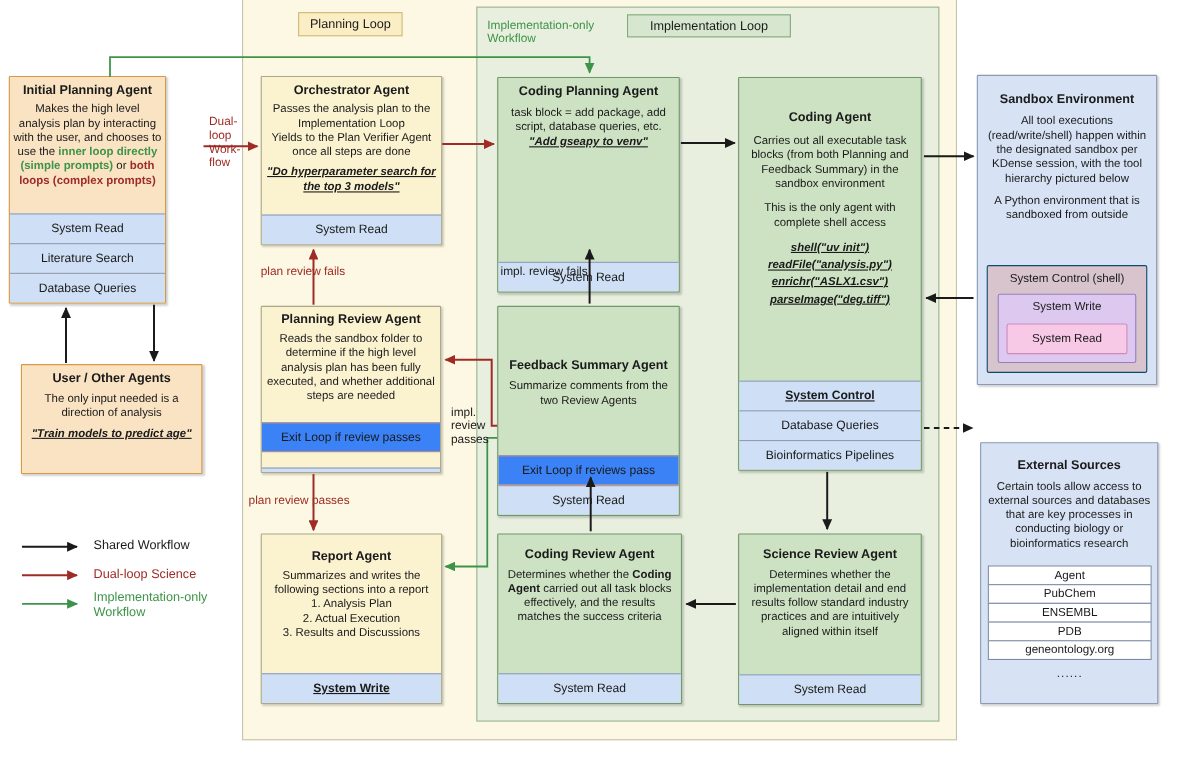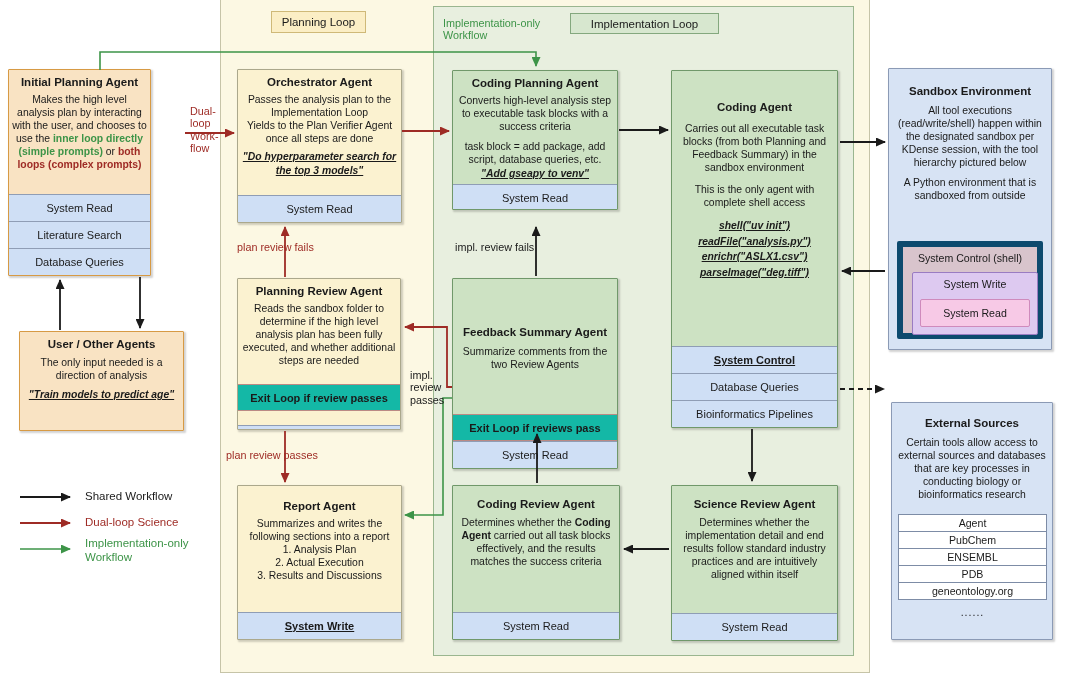--- a/index.html
+++ b/index.html
@@ -23,34 +23,34 @@
   .content{flex:1;padding:6px 3px 3px 3px;display:flex;flex-direction:column;gap:7px;
            align-items:center;text-align:center;}
   .btitle{font-weight:bold;font-size:11.5px;}
   .body{font-size:10.4px;line-height:1.25;}
   .quote{font-weight:bold;font-style:italic;text-decoration:underline;font-size:10.4px;line-height:1.3;}
   .seg-green{color:#3d9448;font-weight:bold;}
   .seg-red{color:#9e2b25;font-weight:bold;}
   .seg-bold{font-weight:bold;}
   .row{border-top:1px solid #8f9db5;background:#cfdff5;font-size:11px;height:27px;flex:none;
        display:flex;align-items:center;justify-content:center;box-sizing:border-box;}
-  .row.pink{background:#14b8a6;border-top:1px solid #bb8a84;border-bottom:1px solid #bb8a84;font-weight:bold;}
+  .row.pink{background:#3b82f6;border-top:1px solid #bb8a84;border-bottom:1px solid #bb8a84;}
   .row.bu{font-weight:bold;text-decoration:underline;}
   .codelines{font-weight:bold;font-style:italic;text-decoration:underline;font-size:10.4px;line-height:1.5;}
   
   .elabel{position:absolute;z-index:6;font-size:10.8px;line-height:1.15;}
   .elabel.red{color:#9e2b25;}
   .elabel.green{color:#3d9448;}
   
   .legend-label{position:absolute;z-index:6;font-size:11.5px;line-height:1.2;}
   .legend-label.red{color:#9e2b25;}
   .legend-label.green{color:#3d9448;}
   
   .shellbox{position:absolute;left:8px;top:172px;width:146px;height:98px;background:#d8c4cc;
-            border:6px solid #0c4a6e;border-radius:2px;text-align:center;font-size:10.6px;box-sizing:border-box;}
+            border:1px solid #0c4a6e;border-radius:2px;text-align:center;font-size:10.6px;box-sizing:border-box;}
   .writebox{position:absolute;left:9px;top:25px;width:126px;height:63px;background:#ddc9f0;
             border:1px solid #9a7cc2;border-radius:2px;text-align:center;box-sizing:border-box;}
   .readbox{position:absolute;left:7px;top:26px;width:110px;height:28px;background:#f7c9e6;
            border:1px solid #cf8abc;border-radius:2px;display:flex;align-items:center;justify-content:center;box-sizing:border-box;}
   .nested-label{display:block;padding-top:5px;font-size:10.6px;}
   
   .extlist{position:absolute;left:6px;top:112px;width:149px;z-index:2;}
   .ext-row{background:#ffffff;border:1px solid #7d8ca6;margin-top:-1px;height:18px;font-size:10.6px;
            display:flex;align-items:center;justify-content:center;box-sizing:border-box;}
   .ext-more{text-align:center;font-size:10.6px;padding-top:6px;letter-spacing:1px;}
@@ -141,24 +141,23 @@
   </div>
 
   <div class="abox yellow" style="left:237px;top:485px;width:165px;height:155px;">
     <div class="content" style="gap:5px;">
       <div class="btitle" style="padding-top:8px;">Report Agent</div>
       <div class="body"><span>Summarizes and writes the following sections into a report</span><br><span>1. Analysis Plan</span><br><span>2. Actual Execution</span><br><span>3. Results and Discussions</span></div>
     </div>
     <div class="row bu">System Write</div>
   </div>
 
-  <div class="abox green" style="left:452px;top:70px;width:166px;height:140px;">
+  <div class="abox green" style="left:452px;top:70px;width:166px;height:196px;">
     <div class="content" style="gap:5px;">
       <div class="btitle">Coding Planning Agent</div>
-      <div class="body">Converts high-level analysis step to executable task blocks with a success criteria</div>
       <div class="body" style="margin-top:2px;">task block =  add package, add script, database queries, etc.</div>
       <div class="quote" style="margin-top:-4px;">"Add gseapy to venv"</div>
     </div>
     <div class="row">System Read</div>
   </div>
 
   <div class="abox green" style="left:452px;top:278px;width:166px;height:191px;">
     <div class="content" style="gap:7px;justify-content:center;">
       <div class="btitle">Feedback Summary Agent</div>
       <div class="body">Summarize comments from the two Review Agents</div>

